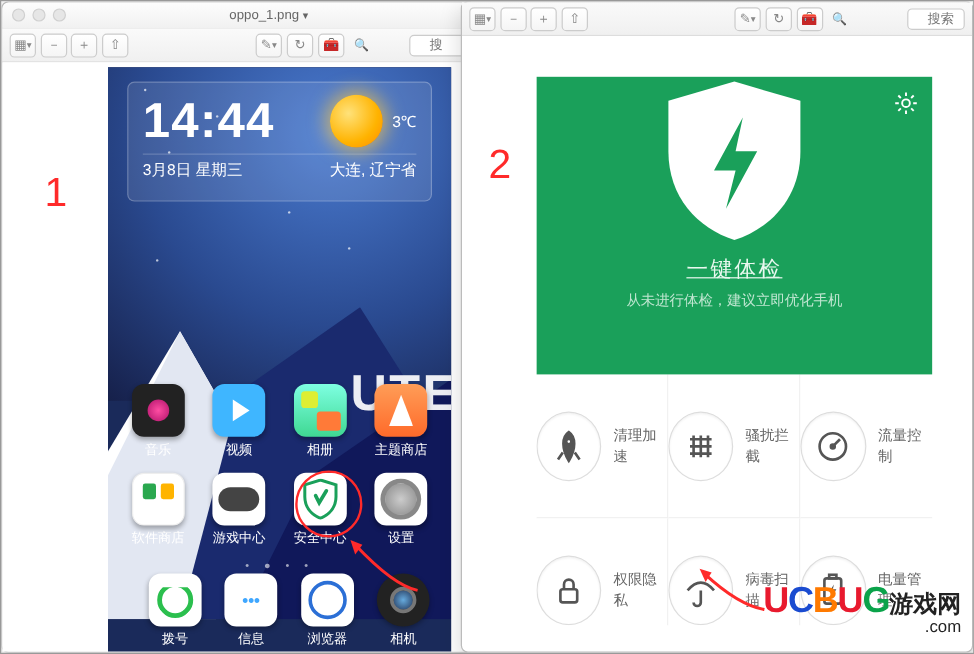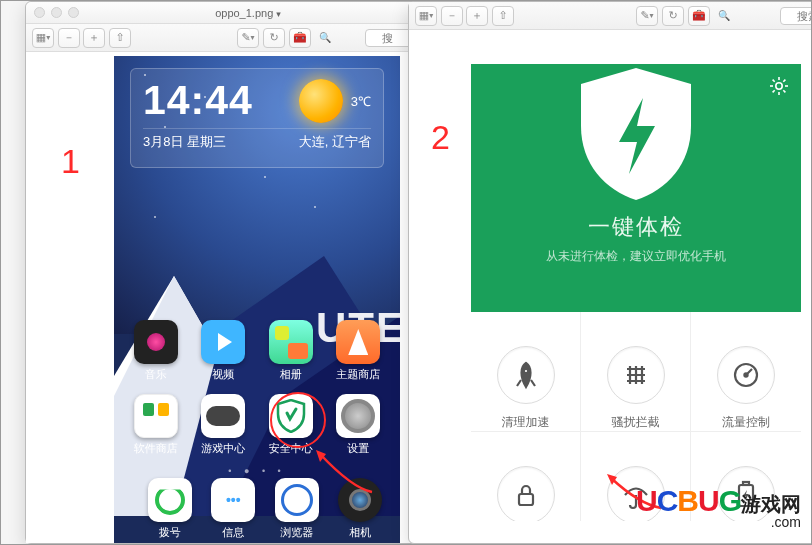--- a/index.html
+++ b/index.html
@@ -1,18 +1,18 @@
 <!DOCTYPE html>
 <html><head>
 <meta charset="utf-8">
 <style>
   * { margin: 0; padding: 0; box-sizing: border-box; font-family: -apple-system, "Helvetica Neue", Arial, sans-serif; }
   body { width: 812px; height: 545px; background: #f5f5f5; position: relative; overflow: hidden; border: 1px solid #999; }
 
-  .win { position: absolute; background: #fff; border: 1px solid #bbb; border-radius: 6px; box-shadow: 0 6px 18px rgba(0,0,0,.15); margin-left: 24px; }
+  .win { position: absolute; background: #fff; border: 1px solid #bbb; border-radius: 6px; box-shadow: 0 6px 18px rgba(0,0,0,.15); }
   .win.left { left: 0; top: 0; width: 395px; height: 543px; }
   .win.right { left: 383px; top: 0; width: 427px; height: 543px; }
 
   .titlebar { height: 22px; background: linear-gradient(#fdfdfd,#f1f1f1); border-bottom: 1px solid #ddd; display:flex; align-items:center; padding:0 8px; gap:6px; font-size:11px; color:#666; border-radius: 6px 6px 0 0;}
   .tl-dot { width:11px; height:11px; border-radius:50%; background:#e6e6e6; border:1px solid #d0d0d0; }
   .tl-title { flex:1; text-align:center; }
   .toolbar { height:28px; background:linear-gradient(#fafafa,#f0f0f0); border-bottom:1px solid #ddd; display:flex; align-items:center; padding:0 6px; gap:4px; font-size:11px; color:#888;}
   .tb-btn { height:20px; min-width:22px; border:1px solid #ccc; border-radius:4px; background:linear-gradient(#fff,#f5f5f5); display:flex; align-items:center; justify-content:center; }
   .tb-group { display:flex; gap:3px; }
   .tb-search { flex:1; display:flex; justify-content:flex-end; align-items:center; gap:4px; }
@@ -76,25 +76,25 @@
   .ico-brw{background:#fff;} .ico-brw::after{content:"";width:26px;height:26px;border:3px solid #2b6fd6;border-radius:50%;}
   .ico-cam{background:#222;border-radius:50%!important;} .ico-cam::after{content:"";width:16px;height:16px;border:3px solid #777;border-radius:50%;background:radial-gradient(#6ad,#235);}
 
   .navbar { position:absolute; left:0; right:0; bottom:0; height:26px; display:flex; justify-content:space-around; align-items:center; color:rgba(255,255,255,.8); font-size:15px; }
 
   
   .phone2 { position:absolute; left:62px; top:4px; width:330px; height:505px; background:#fff; overflow:hidden;}
   .p2-top { height:248px; background:#1aa05a; position:relative; color:#e9f8ef; text-align:center;}
   .p2-gear { position:absolute; right:12px; top:12px; color:rgba(255,255,255,.9);}
   .p2-shield { margin:30px auto 0; width:130px; height:140px; }
-  .p2-title { font-size:22px; margin-top:8px; letter-spacing:2px; }
+  .p2-title { font-size:18px; margin-top:8px; letter-spacing:2px;text-decoration:underline; }
   .p2-sub { font-size:12px; opacity:.8; margin-top:6px;}
 
   .p2-grid { display:grid; grid-template-columns:repeat(3,1fr); }
-  .p2-cell { height:120px; border-right:1px solid #eee; border-bottom:1px solid #eee; display:flex; flex-direction:column; align-items:center; justify-content:flex-end; gap:10px; background:#fff;}
+  .p2-cell { height:120px; border-right:1px solid #eee; border-bottom:1px solid #eee; display:flex; flex-direction:row; align-items:center; justify-content:flex-end; gap:10px; background:#fff;}
   .p2-cell:nth-child(3n){border-right:none;}
   .p2-circ { width:58px; height:58px; border:1px solid #ddd; border-radius:50%; display:flex; align-items:center; justify-content:center; box-shadow: 0 1px 2px rgba(0,0,0,.06) inset;}
   .p2-circ svg { width:30px; height:30px; stroke:#555; fill:none; stroke-width:2.2; }
   .p2-lbl { font-size:12px; color:#666;}
 
   .hi-arrow2 { position:absolute; left:132px; top:438px; z-index:30; pointer-events:none;}
   .hi-arrow2 svg { width:64px; height:40px; }
 
   
   .wm { position:absolute; right:10px; bottom:14px; z-index:100; font-family: Arial Black, sans-serif; }

